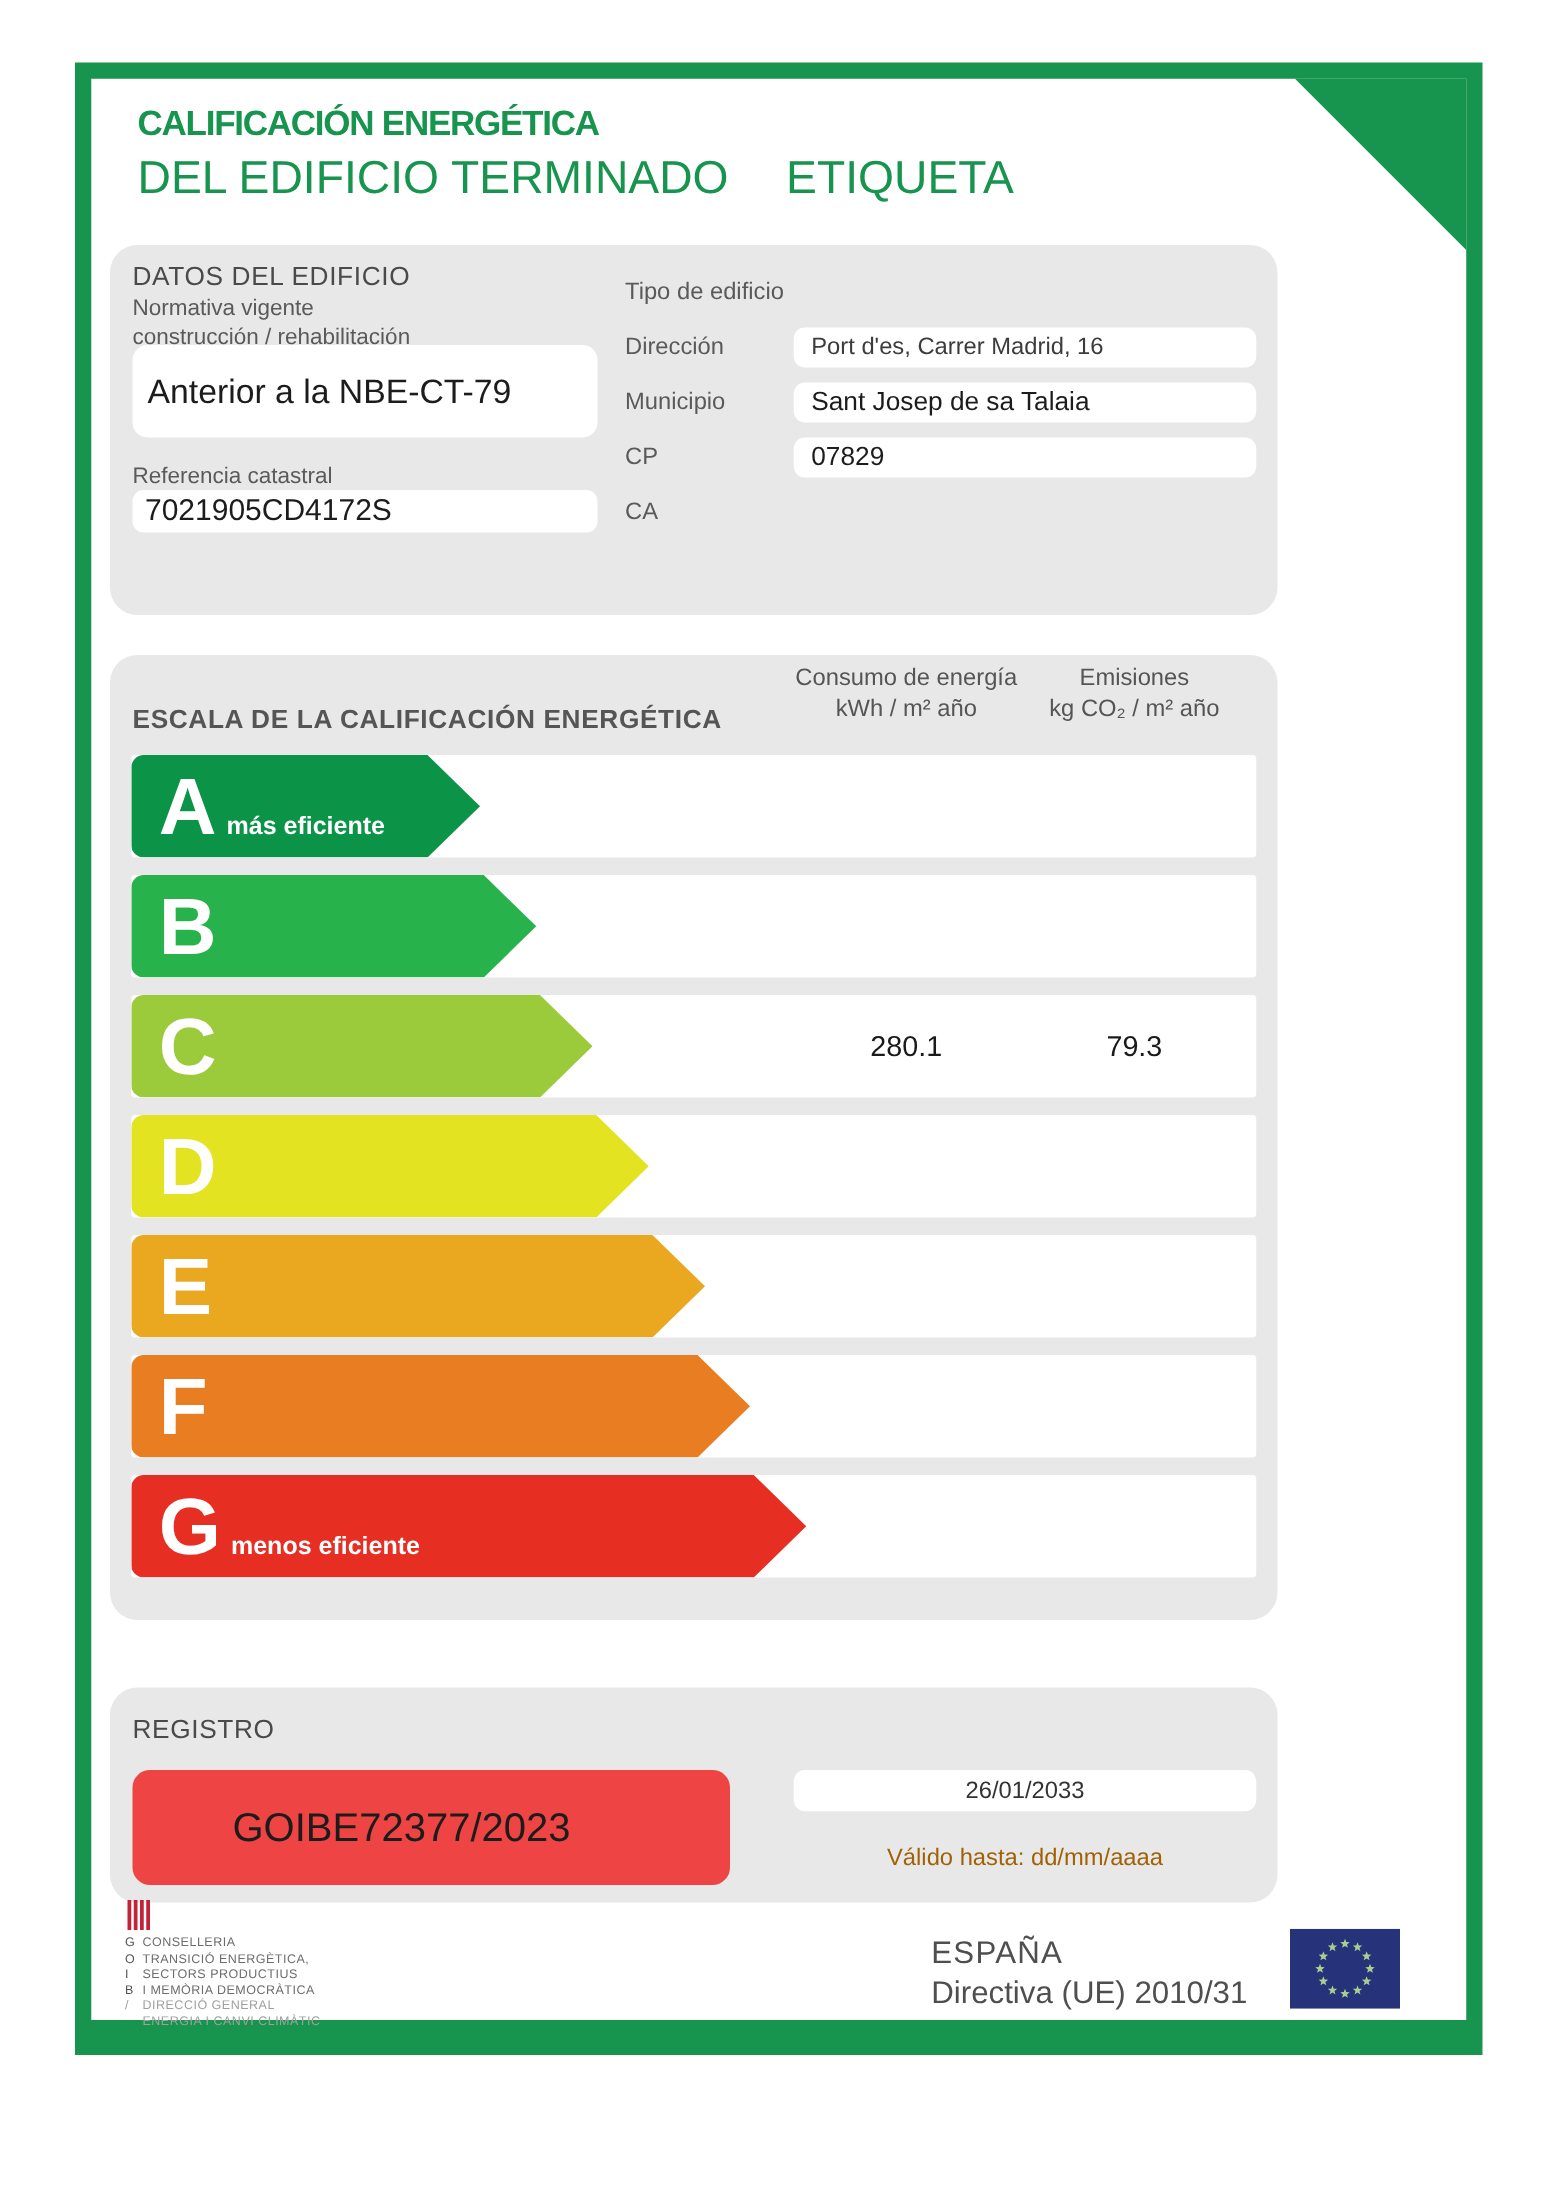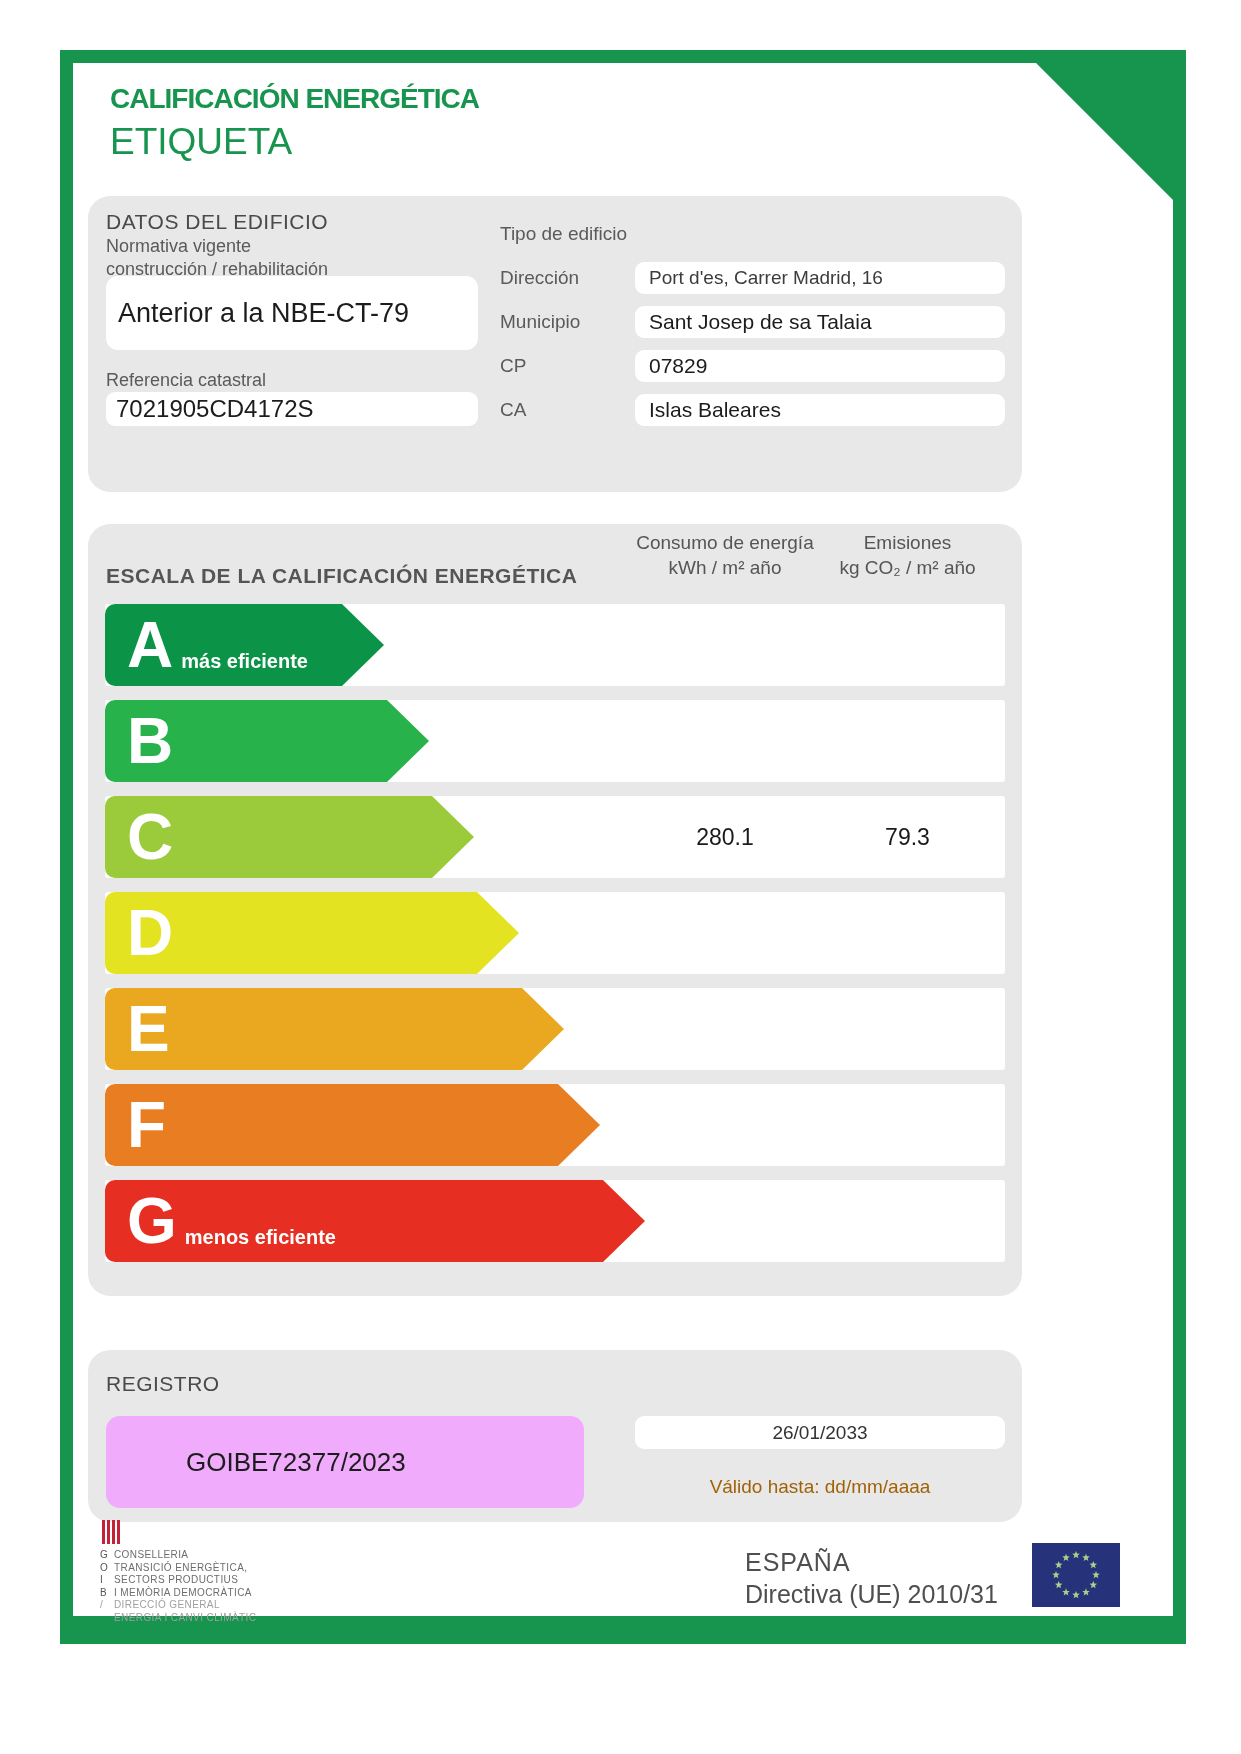--- a/index.html
+++ b/index.html
@@ -67,22 +67,22 @@
     clip-path:polygon(0 0,calc(100% - 42px) 0,100% 50%,calc(100% - 42px) 100%,0 100%);
   }
   .letter{font-size:64px;font-weight:bold;color:#fff;line-height:1;padding-left:22px;}
   .note{font-size:20px;font-weight:bold;color:#fff;margin-left:8px;align-self:flex-end;padding-bottom:13px;}
   .val{position:absolute;top:0;height:82px;display:flex;align-items:center;justify-content:center;font-size:23px;color:#1a1a1a;}
   .val.consumo{left:520px;width:200px;}
   .val.emisiones{left:705px;width:195px;}
   
   .registro-title{top:22px;}
   .registro-box{
-    position:absolute;left:18px;top:66px;width:478px;height:92px;background:#f0abfc;border-radius:14px;
-    display:flex;align-items:center;padding-left:80px;font-size:26px;color:var(--value);
+    position:absolute;left:18px;top:66px;width:478px;height:92px;background:#ef4444;border-radius:14px;
+    display:flex;align-items:center;padding-left:80px;font-size:32px;color:var(--value);
   }
   .date-box{
     position:absolute;left:547px;top:66px;width:370px;height:33px;background:#fff;border-radius:9px;
     display:flex;align-items:center;justify-content:center;font-size:19px;color:#333;
   }
   .valid-until{position:absolute;left:547px;top:126px;width:370px;text-align:center;font-size:19px;color:#a16207;}
   
   .goib{position:absolute;left:100px;top:1520px;}
   .goib-flag{display:flex;gap:2px;height:24px;margin-bottom:5px;margin-left:2px;}
   .goib-flag i{display:block;width:3px;height:100%;background:#c32237;}
@@ -96,20 +96,21 @@
 </style>
 </head>
 <body>
 
 <div class="frame"></div>
 <div class="corner-triangle"></div>
 
 <div class="title-block">
   <div class="title-line1">CALIFICACIÓN ENERGÉTICA</div>
   <div class="title-line2-row">
+    <span class="title-line2">DEL EDIFICIO TERMINADO</span>
     <span class="title-right">ETIQUETA</span>
   </div>
 </div>
 
 <section class="panel panel-datos">
   <div class="section-title" style="top:14px;">DATOS DEL EDIFICIO</div>
   <div class="normativa-l1">Normativa vigente</div>
   <div class="normativa-l2">construcción / rehabilitación</div>
   <div class="normativa-box">Anterior a la NBE-CT-79</div>
   <div class="refcat-label">Referencia catastral</div>
@@ -126,21 +127,20 @@
     <div class="field-row">
       <span class="field-label">Municipio</span>
       <span class="field-value">Sant Josep de sa Talaia</span>
     </div>
     <div class="field-row">
       <span class="field-label">CP</span>
       <span class="field-value">07829</span>
     </div>
     <div class="field-row">
       <span class="field-label">CA</span>
-      <span class="field-value">Islas Baleares</span>
     </div>
   </div>
 </section>
 
 <section class="panel panel-escala">
   <div class="section-title escala-title">ESCALA DE LA CALIFICACIÓN ENERGÉTICA</div>
   <div class="col-header consumo-h">
     <div>Consumo de energía</div>
     <div>kWh / m² año</div>
   </div>

